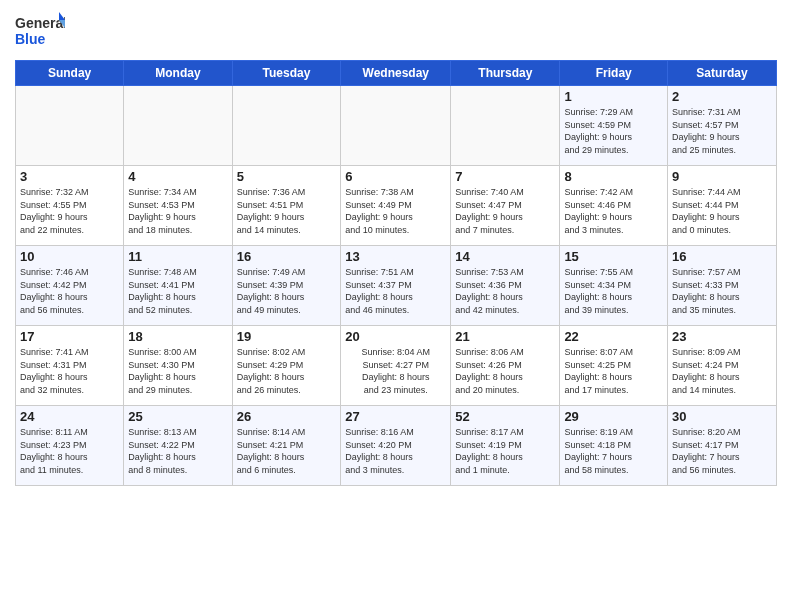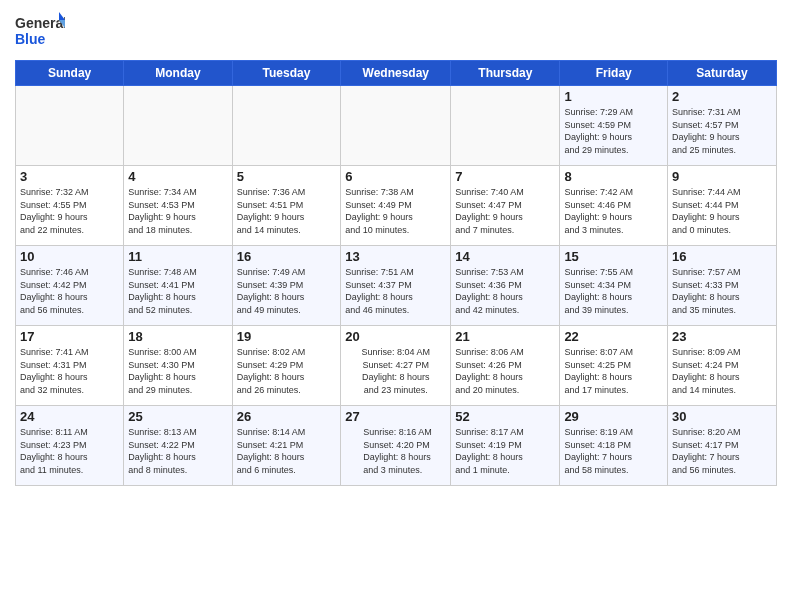--- a/index.html
+++ b/index.html
@@ -306,21 +306,21 @@
           </td>
           <td>
             <span class="day-num">26</span>
             <div class="day-info" style="white-space: pre-line;">Sunrise: 8:14 AM
 Sunset: 4:21 PM
 Daylight: 8 hours
 and 6 minutes.</div>
           </td>
           <td>
             <span class="day-num">27</span>
-            <div class="day-info" style="white-space: pre-line; margin-left: 18px;">Sunrise: 8:16 AM
+            <div class="day-info" style="white-space: pre-line;">Sunrise: 8:16 AM
 Sunset: 4:20 PM
 Daylight: 8 hours
 and 3 minutes.</div>
           </td>
           <td>
             <span class="day-num">52</span>
             <div class="day-info" style="white-space: pre-line;">Sunrise: 8:17 AM
 Sunset: 4:19 PM
 Daylight: 8 hours
 and 1 minute.</div>

